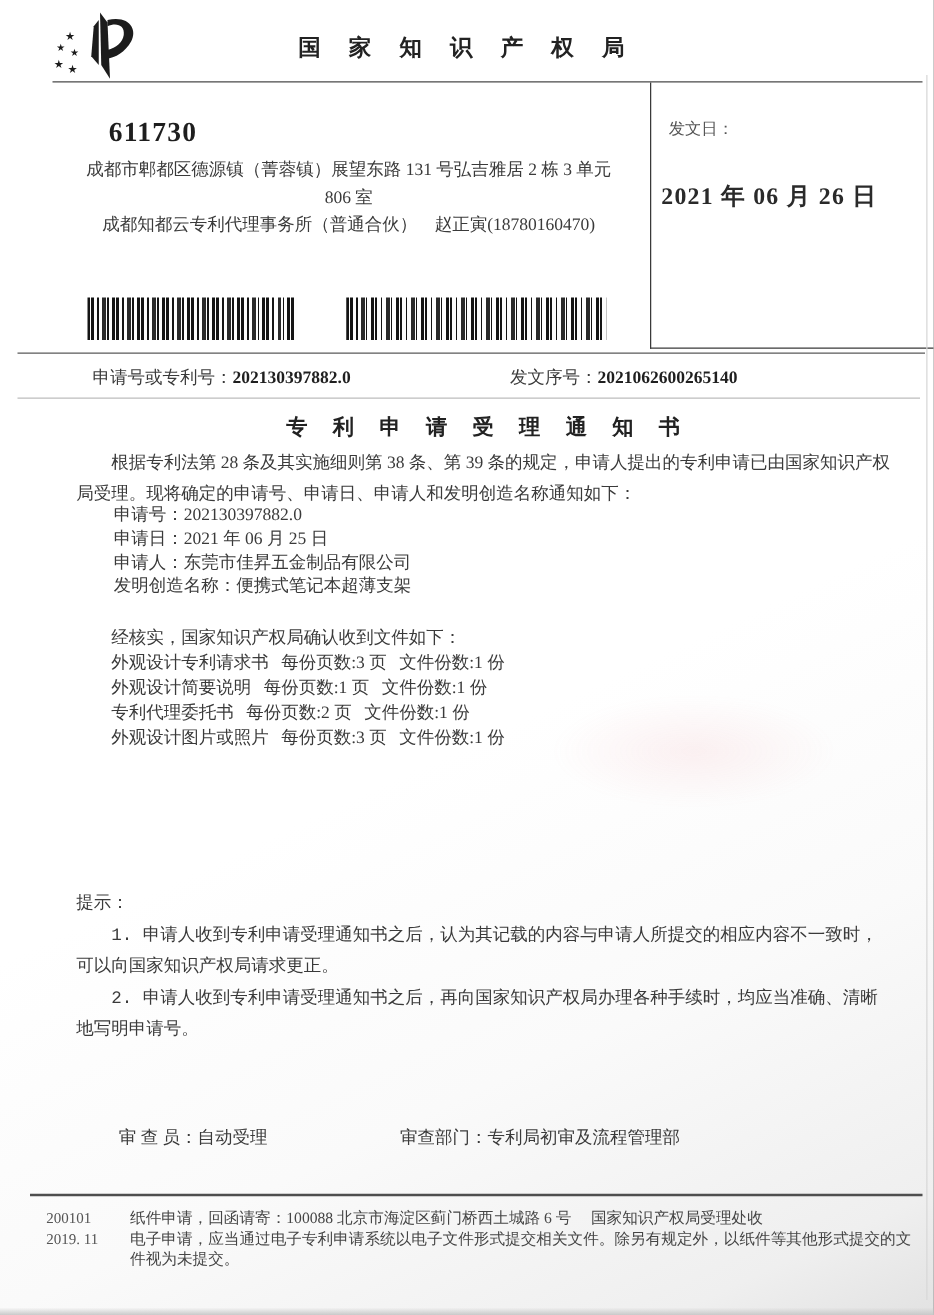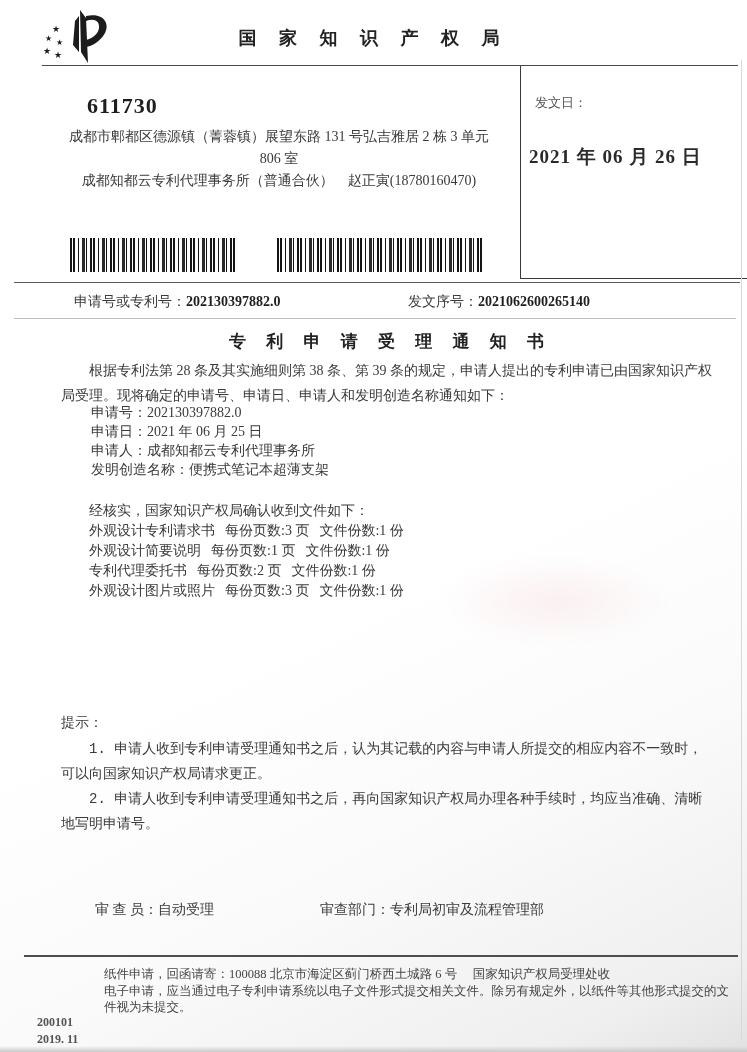--- a/index.html
+++ b/index.html
@@ -69,21 +69,21 @@
   
   .hints{top:712px;left:61px;width:652px;font-size:14px;color:#3a3a3a;}
   .hints p{margin:0;line-height:25px;text-indent:2em;font-family:Liberation Mono, monospace;}
   .hints .hint-label{text-indent:0;line-height:22px;margin-bottom:3px;}
   
   .signoff{top:901px;left:0;width:747px;font-size:14px;color:#3a3a3a;}
   .signoff .examiner{position:absolute;left:95px;white-space:nowrap;}
   .signoff .dept{position:absolute;left:320px;white-space:nowrap;}
   
   .footer-rule{top:955px;left:24px;width:714px;border-top:2.5px solid #4e4e4e;}
-  .footer-codes{top:1014px;left:37px;font-size:12px;line-height:16.5px;color:#555;font-weight:bold;}
+  .footer-codes{top:966px;left:37px;font-size:12px;line-height:16.5px;color:#555;}
   .footer-text{top:966px;left:104px;width:634px;font-size:12.5px;line-height:16.5px;color:#454545;}
   .footer-text p{margin:0;}
   .scan-edge-right{top:60px;left:741px;width:0;height:980px;border-left:1px solid #d8d8d8;}
   .scan-bottom{bottom:0;left:0;width:747px;height:6px;background:linear-gradient(#ffffff00,#c9c9c9);}
   .logo{top:8px;left:40px;width:86px;height:58px;}
 </style>
 </head>
 <body>
 
 <div class="page">
@@ -134,21 +134,21 @@
   <p class="abs intro" style="margin:0">根据专利法第 28 条及其实施细则第 38 条、第 39 条的规定，申请人提出的专利申请已由国家知识产权局受理。现将确定的申请号、申请日、申请人和发明创造名称通知如下：</p>
 
   <div class="abs fields">
     <div class="row">
       <span>申请号：</span><span>202130397882.0</span>
     </div>
     <div class="row">
       <span>申请日：</span><span>2021 年 06 月 25 日</span>
     </div>
     <div class="row">
-      <span>申请人：</span><span>成都知都云专利代理事务所</span>
+      <span>申请人：</span><span>东莞市佳昇五金制品有限公司</span>
     </div>
     <div class="row">
       <span>发明创造名称：</span><span>便携式笔记本超薄支架</span>
     </div>
   </div>
 
   <div class="abs docs">
     <div class="row">经核实，国家知识产权局确认收到文件如下：</div>
     <div class="row">
       <span>外观设计专利请求书</span><span class="gap"></span><span>每份页数:3 页</span><span class="gap"></span><span>文件份数:1 份</span>

